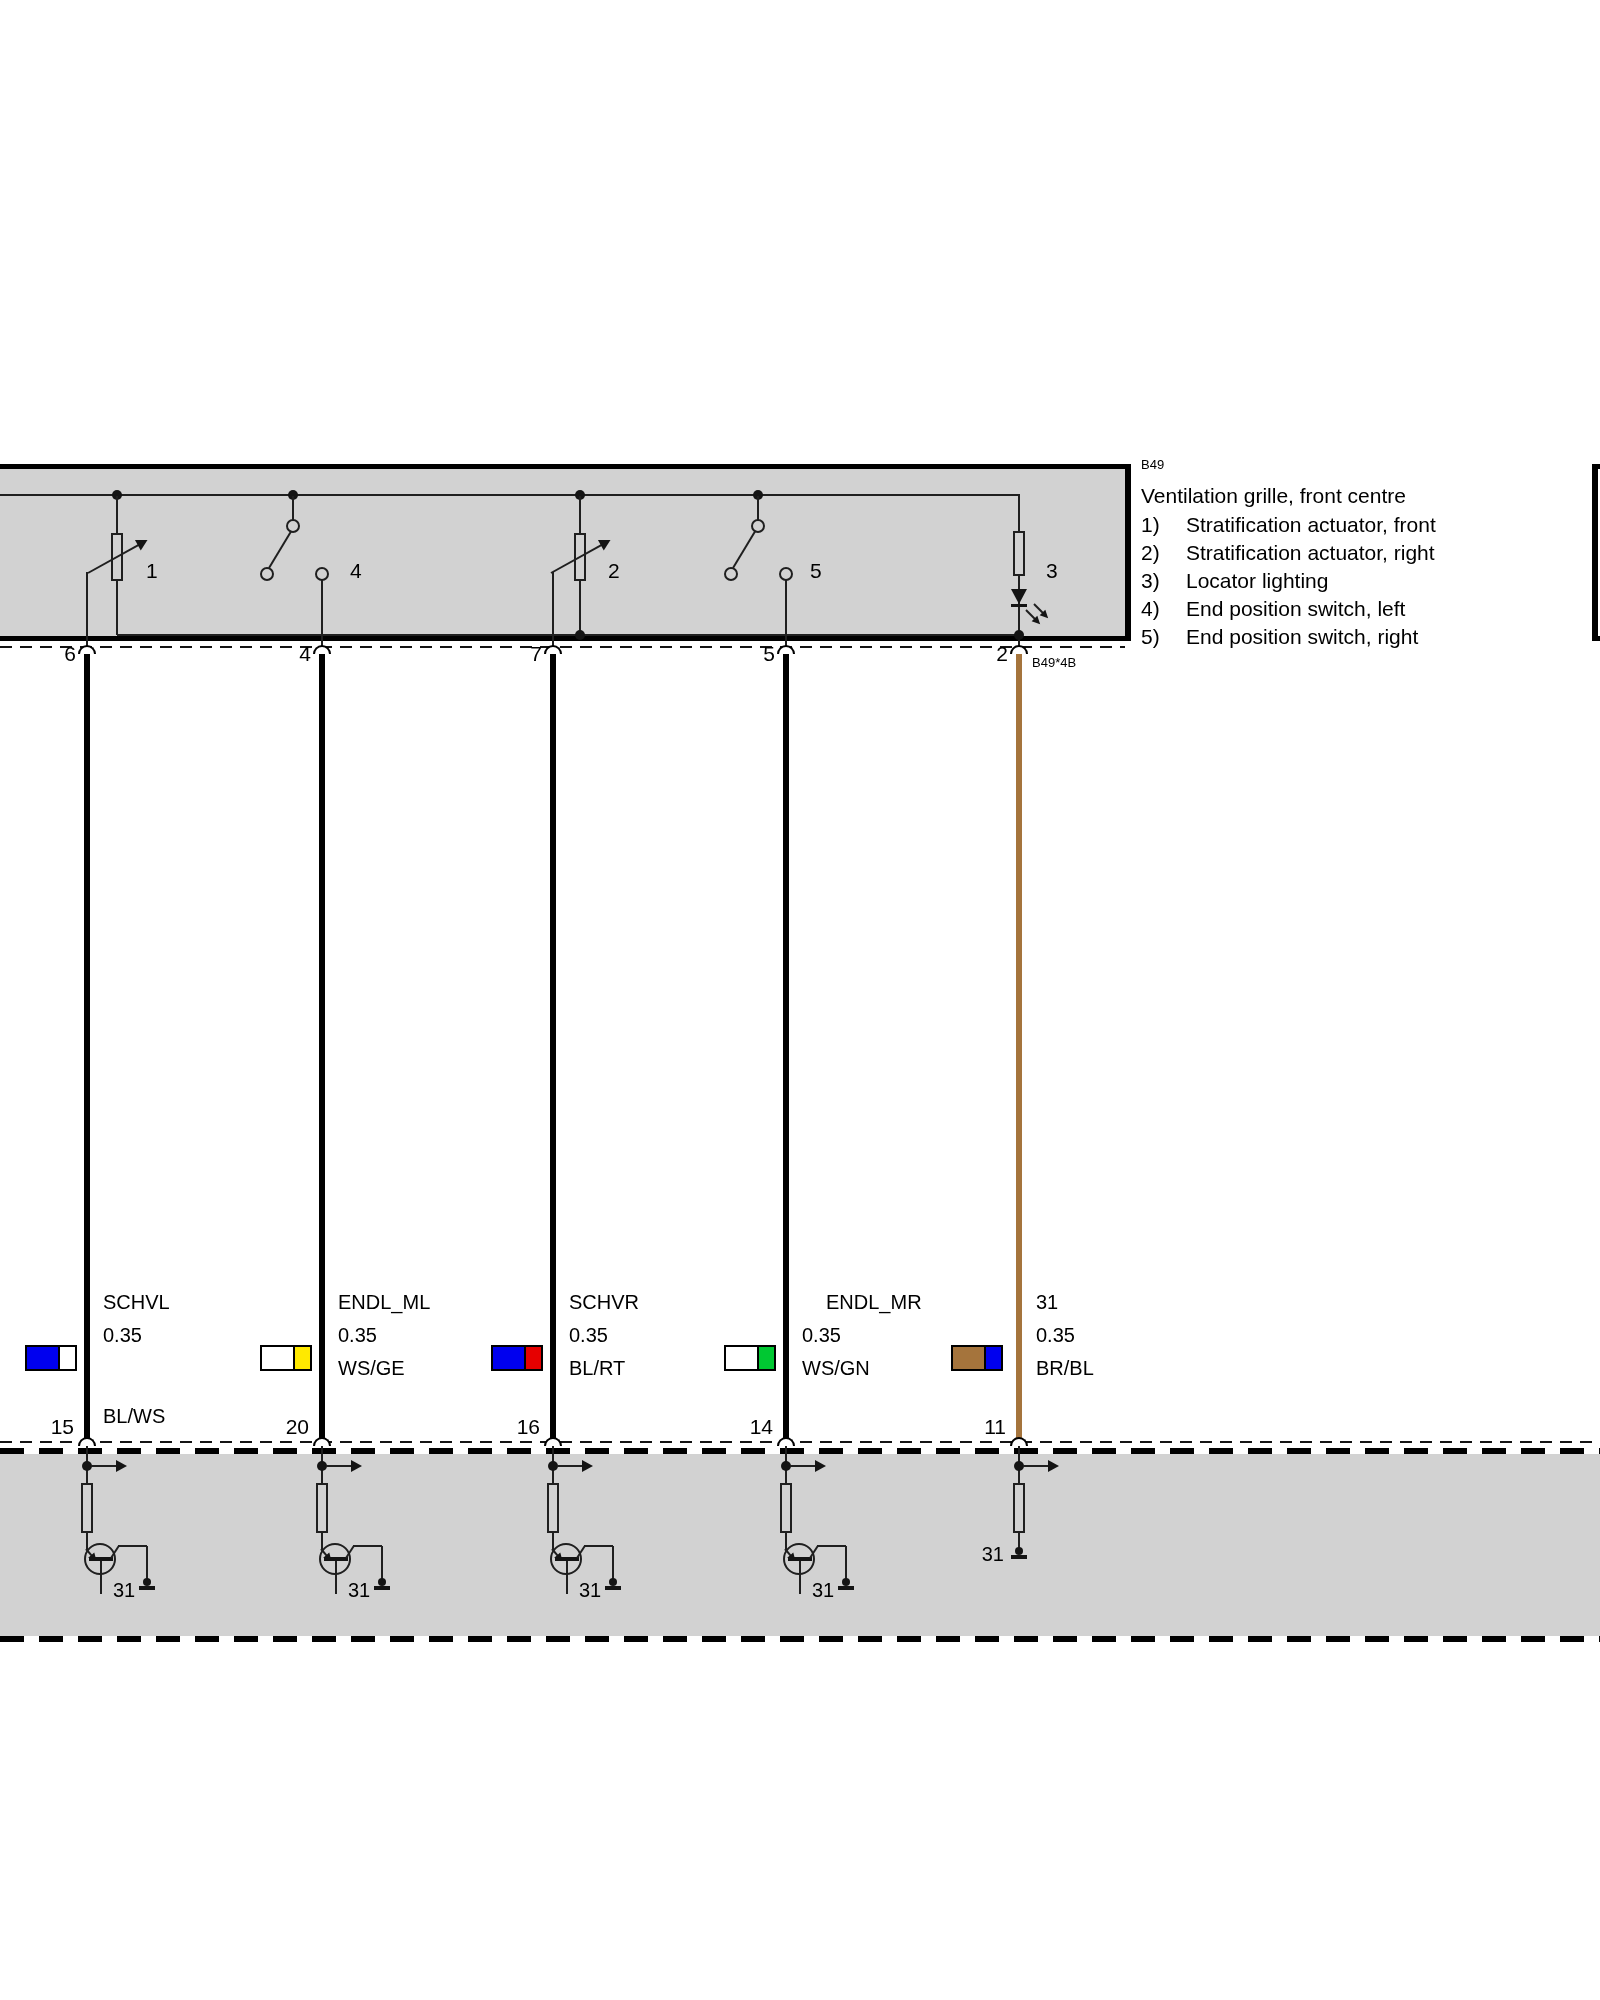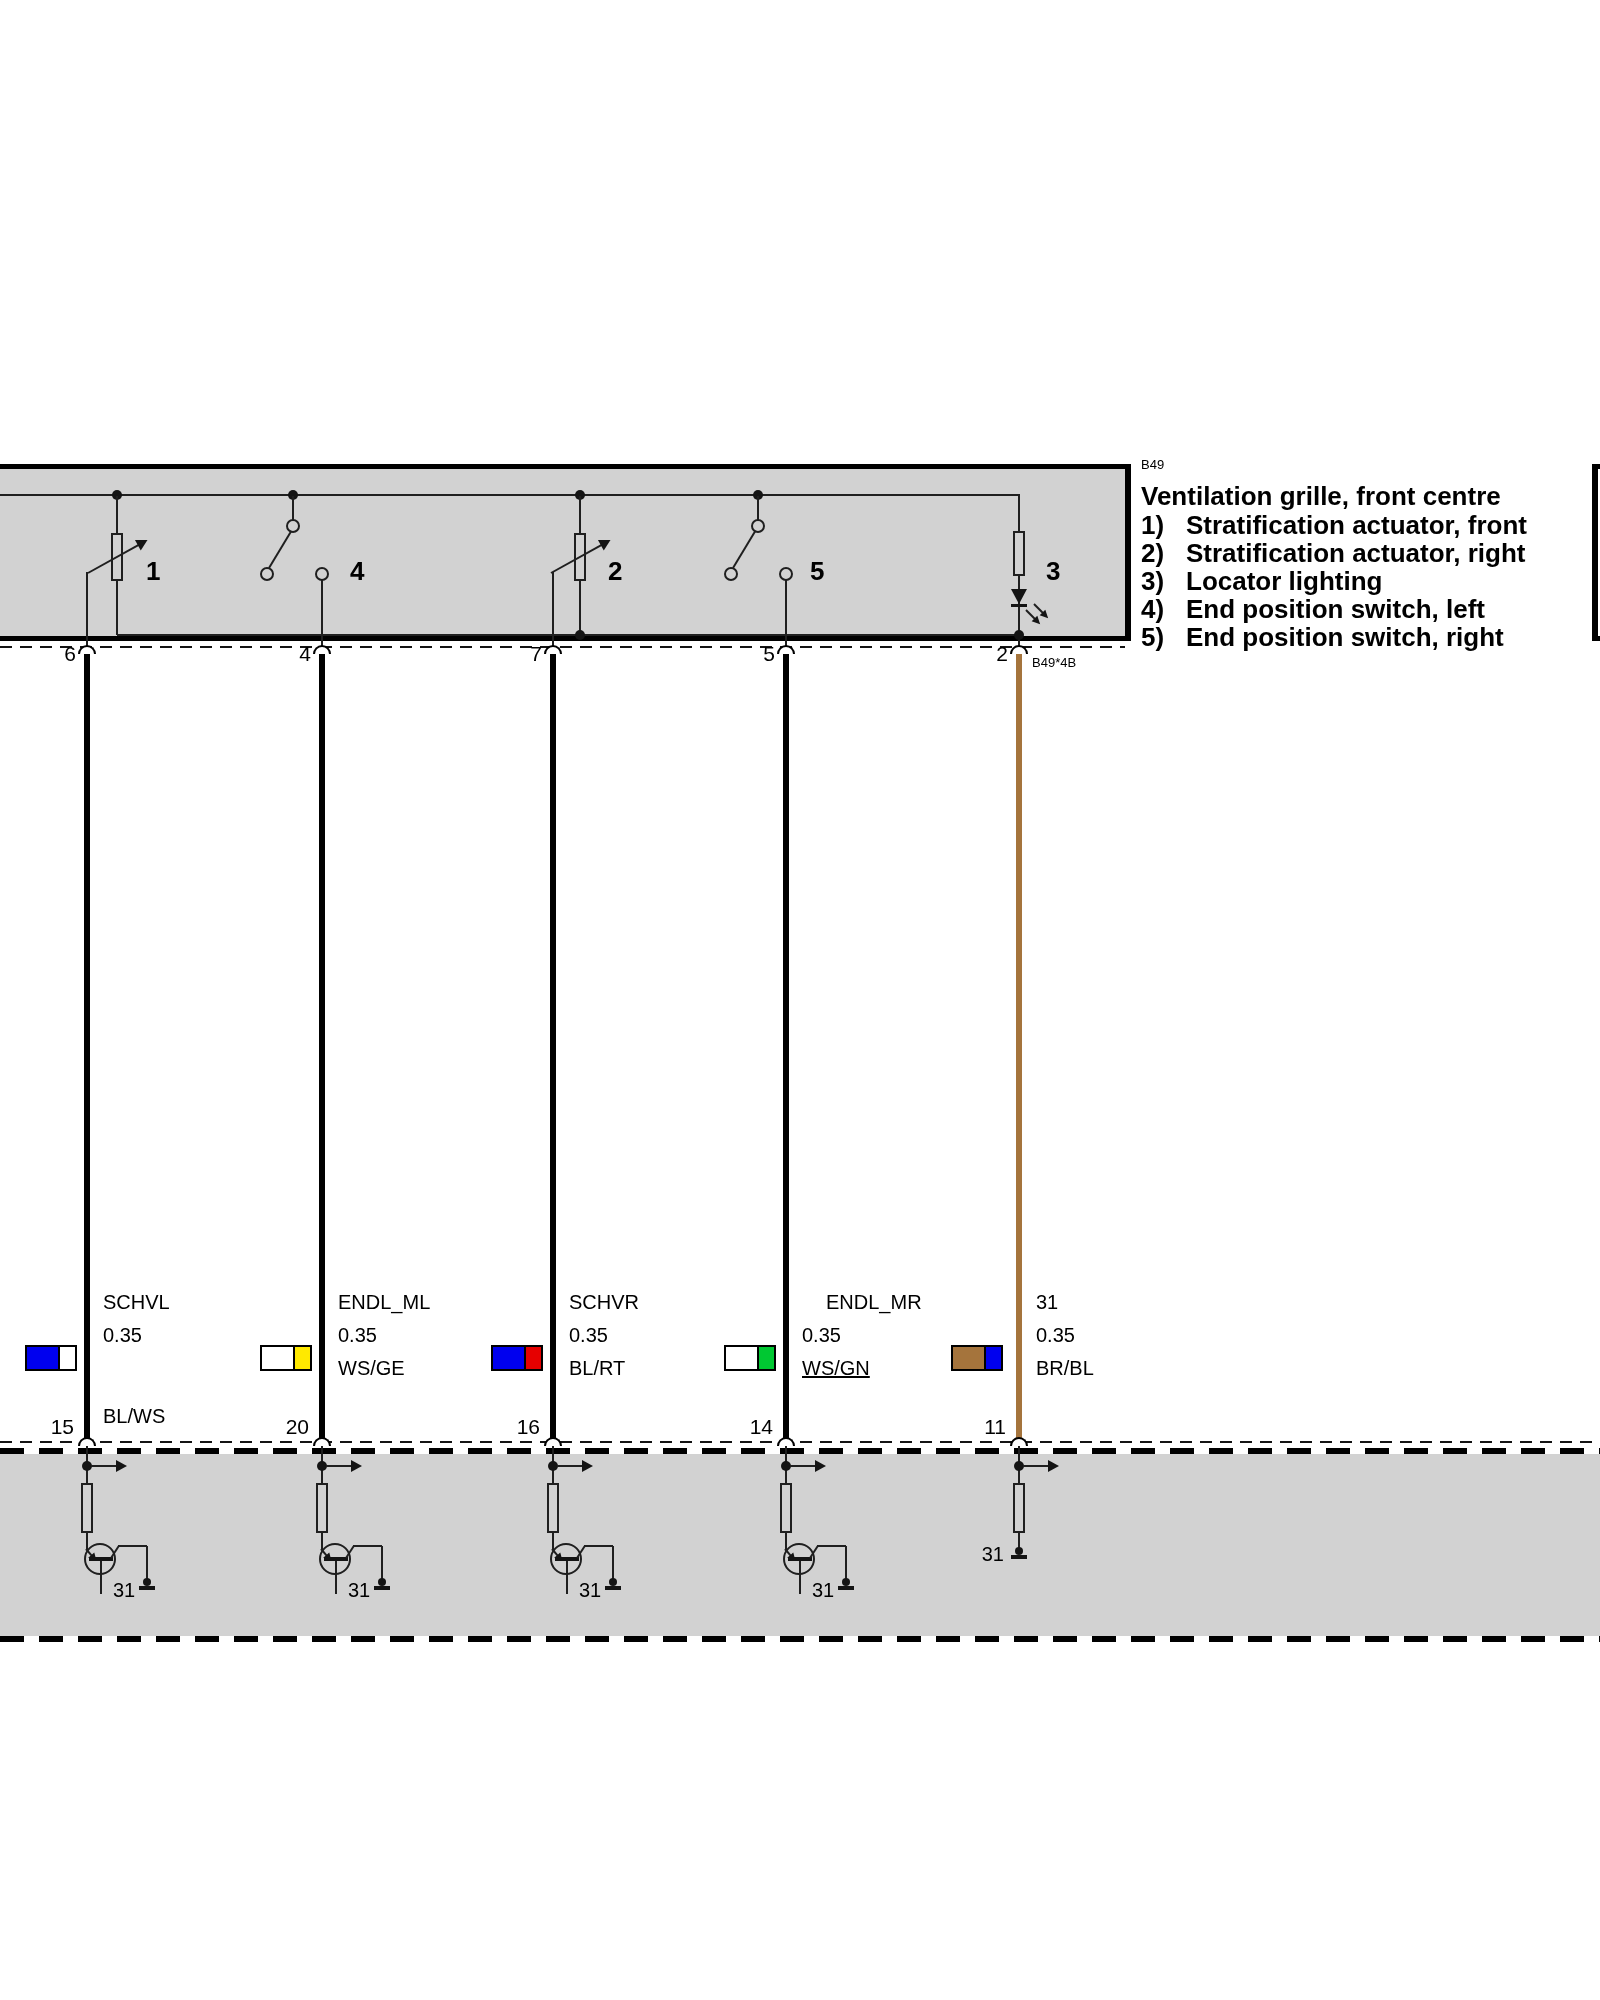--- a/index.html
+++ b/index.html
@@ -11,21 +11,21 @@
   .rl{position:absolute;height:2px;background:#1f1f1f;transform-origin:0 50%;}
   .bwire{position:absolute;width:6px;background:#000;}
   .dot{position:absolute;width:10px;height:10px;border-radius:50%;background:#141414;}
   .sdot{position:absolute;width:8px;height:8px;border-radius:50%;background:#141414;}
   .circ{position:absolute;width:14px;height:14px;border:2px solid #1f1f1f;border-radius:50%;
         box-sizing:border-box;background:transparent;}
   .resistor{position:absolute;width:12px;height:48px;border:2px solid #1f1f1f;
         box-sizing:border-box;background:#d2d2d2;}
   .dome{position:absolute;width:18px;height:9px;border:2px solid #000;border-bottom:none;
         border-radius:9px 9px 0 0;box-sizing:border-box;background:#fff;z-index:6;}
-  .lbl{position:absolute;font-size:26px;line-height:22px;font-weight:bold;}
+  .lbl{position:absolute;font-size:21px;line-height:22px;}
   .lbl-s{position:absolute;font-size:13px;line-height:14px;}
   .wlbl{position:absolute;font-size:20px;line-height:22px;}
   .pinr{position:absolute;width:34px;text-align:right;font-size:21px;line-height:22px;}
   .dash-thin{position:absolute;height:2px;
      background:repeating-linear-gradient(90deg,#141414 0 12px,transparent 12px 20px);}
   .dash-bold{position:absolute;height:6px;
      background:repeating-linear-gradient(90deg,#000 0 24px,transparent 24px 39px);}
   .ah::after{content:"";position:absolute;right:-10px;top:-5px;width:0;height:0;
      border-left:11px solid #141414;border-top:6px solid transparent;border-bottom:6px solid transparent;}
   .ahs::after{content:"";position:absolute;right:-7px;top:-3px;width:0;height:0;
@@ -147,21 +147,21 @@
   <div class="wlbl" style="left:569px;top:1291px;">SCHVR</div>
   <div class="wlbl" style="left:569px;top:1324px;">0.35</div>
   <div class="wlbl" style="left:569px;top:1357px;">BL/RT</div>
   <div class="swatch" style="left:491px;top:1345px;">
     <div class="c1" style="background: rgb(0, 0, 239);"></div>
     <div class="c2" style="background: rgb(230, 0, 0);"></div>
   </div>
 
   <div class="wlbl" style="left:826px;top:1291px;">ENDL_MR</div>
   <div class="wlbl" style="left:802px;top:1324px;">0.35</div>
-  <div class="wlbl" style="left:802px;top:1357px;text-decoration:underline;">WS/GN</div>
+  <div class="wlbl" style="left:802px;top:1357px;">WS/GN</div>
   <div class="swatch" style="left:724px;top:1345px;">
     <div class="c1" style="background: rgb(255, 255, 255);"></div>
     <div class="c2" style="background: rgb(0, 200, 50);"></div>
   </div>
 
   <div class="wlbl" style="left:1036px;top:1291px;">31</div>
   <div class="wlbl" style="left:1036px;top:1324px;">0.35</div>
   <div class="wlbl" style="left:1036px;top:1357px;">BR/BL</div>
   <div class="swatch" style="left:951px;top:1345px;">
     <div class="c1" style="background: rgb(165, 116, 60);"></div>

